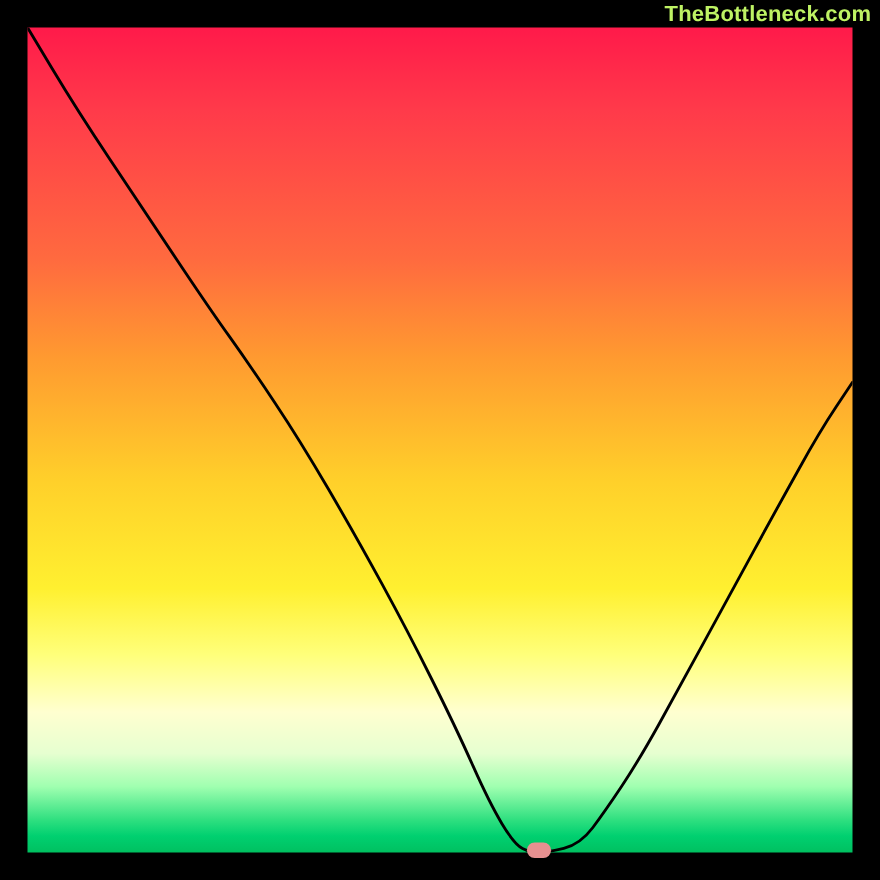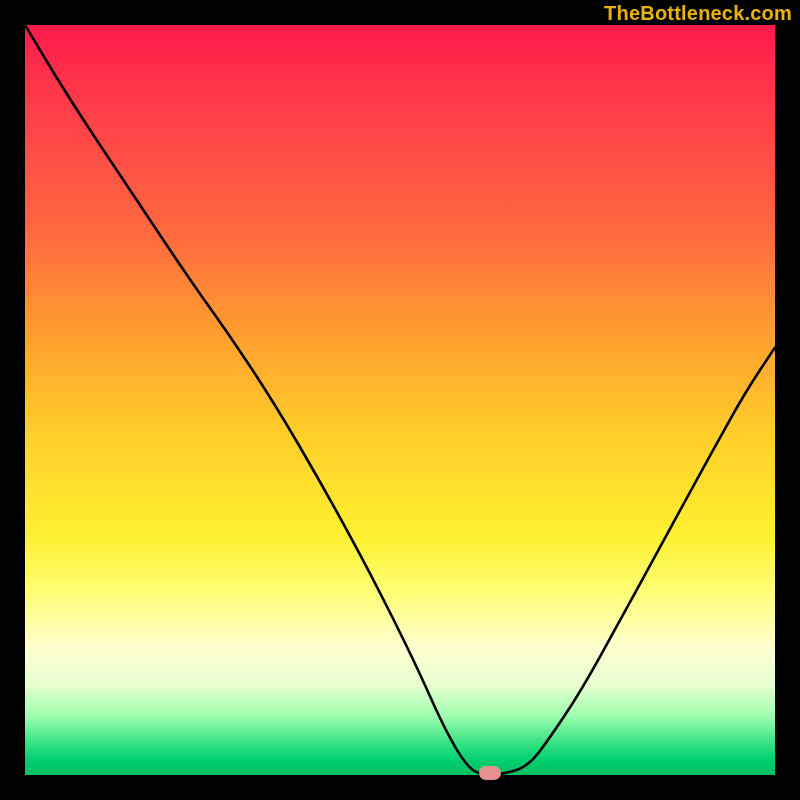--- a/index.html
+++ b/index.html
@@ -13,21 +13,21 @@
   }
   .container {
     position: relative;
     width: 800px;
     height: 800px;
   }
   .watermark {
     position: absolute;
     top: 2px;
     right: 8px;
-    color: #eab308;
+    color: #bef264;
     font-size: 20px;
     font-weight: 600;
     letter-spacing: 0.2px;
     z-index: 5;
     text-align: center;
   }
   .plot-area {
     position: absolute;
     left: 25px;
     top: 25px;

